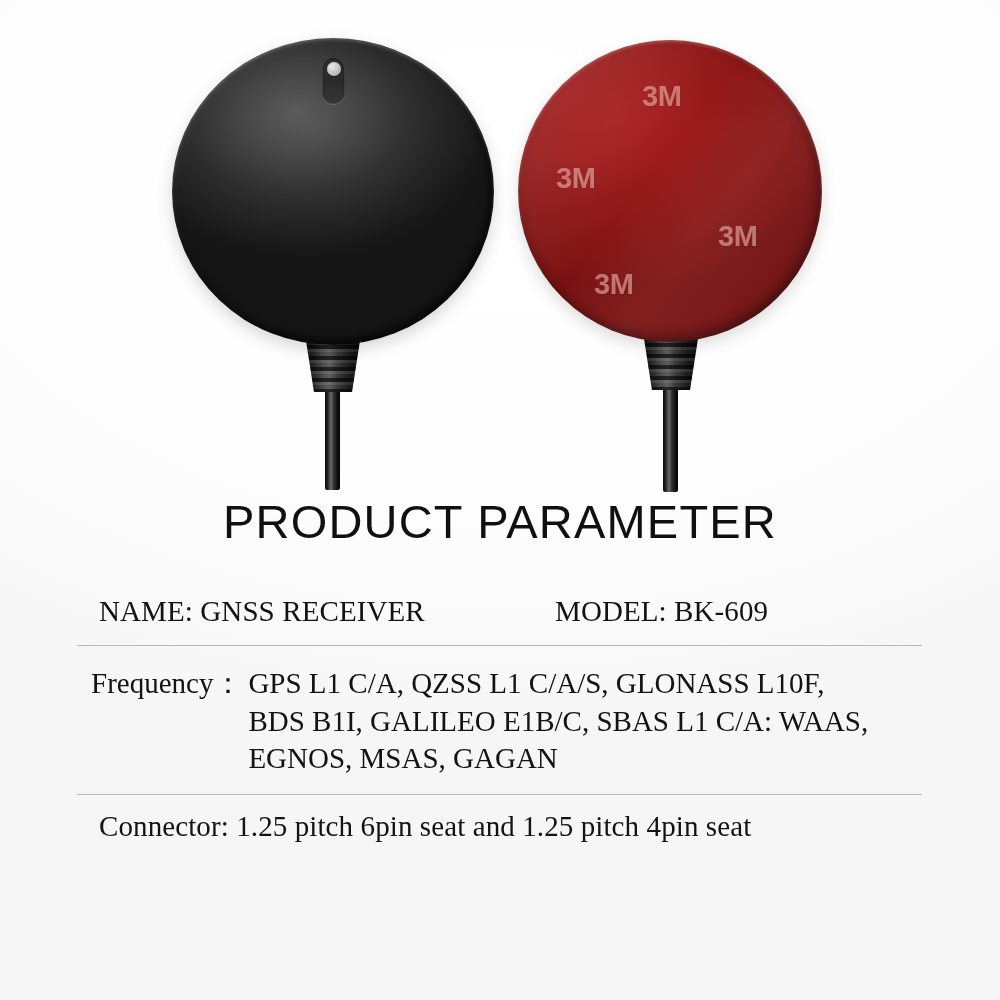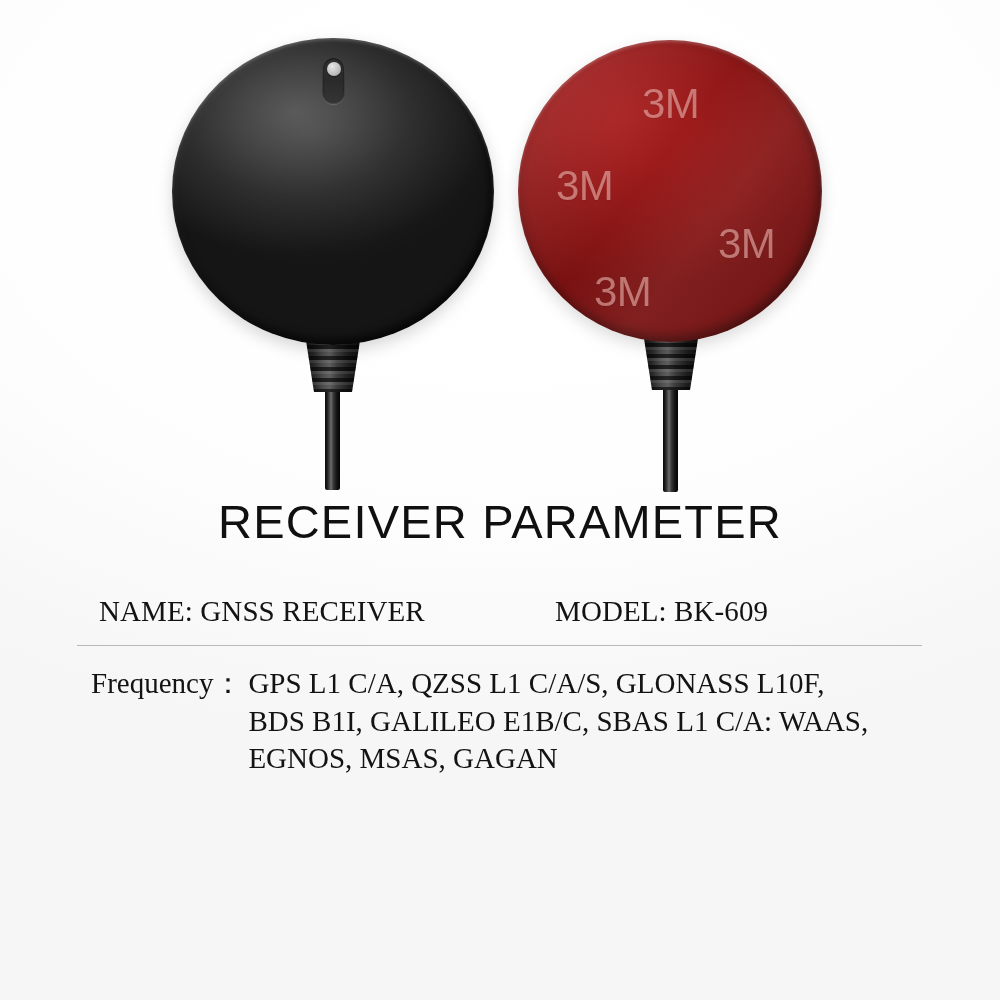--- a/index.html
+++ b/index.html
@@ -135,22 +135,22 @@
       rgba(255,255,255,0.13) 0%,
       rgba(255,255,255,0.05) 26%,
       rgba(255,255,255,0.0) 44%,
       rgba(255,255,255,0.06) 62%,
       rgba(0,0,0,0.10) 100%);
     pointer-events:none;
   }
   .mark-3m {
     position:absolute;
     font-family:"Liberation Sans", sans-serif;
-    font-weight:normal;
-    font-size:42px;
+    font-weight:bold;
+    font-size:29px;
     letter-spacing:-0.5px;
     color:#e6b0ab;
     opacity:0.62;
     text-shadow:0 1px 1px rgba(0,0,0,0.12);
     user-select:none;
     white-space:nowrap;
   }
 
   
   .title {
@@ -254,21 +254,21 @@
       <div class="puck-red" style="left:0; top:0;">
         <span class="mark-3m" style="left:124px; top:40px;">3M</span>
         <span class="mark-3m" style="left:38px; top:122px;">3M</span>
         <span class="mark-3m" style="left:200px; top:180px;">3M</span>
         <span class="mark-3m" style="left:76px; top:228px;">3M</span>
       </div>
     </div>
 
   </div>
 
-  <div class="title">RECEIVER PARAMETER</div>
+  <div class="title">PRODUCT PARAMETER</div>
 
   <div class="spec-table">
 
     <div class="spec-row r-name">
       <span class="spec-text cell-name">NAME: GNSS RECEIVER</span>
       <span class="spec-text cell-model">MODEL: BK-609</span>
     </div>
 
 
 
@@ -276,16 +276,19 @@
       <div class="freq-wrap">
         <span class="freq-label">Frequency：</span>
         <div class="freq-values">
           <div>GPS L1 C/A, QZSS L1 C/A/S, GLONASS L10F,</div>
           <div>BDS B1I, GALILEO E1B/C, SBAS L1 C/A: WAAS,</div>
           <div>EGNOS, MSAS, GAGAN</div>
         </div>
       </div>
     </div>
 
+    <div class="spec-row r-connector">
+      <span class="spec-text cell-conn">Connector: 1.25 pitch 6pin seat and 1.25 pitch 4pin seat</span>
+    </div>
 
   </div>
 
 </div>
 
 </body></html>

